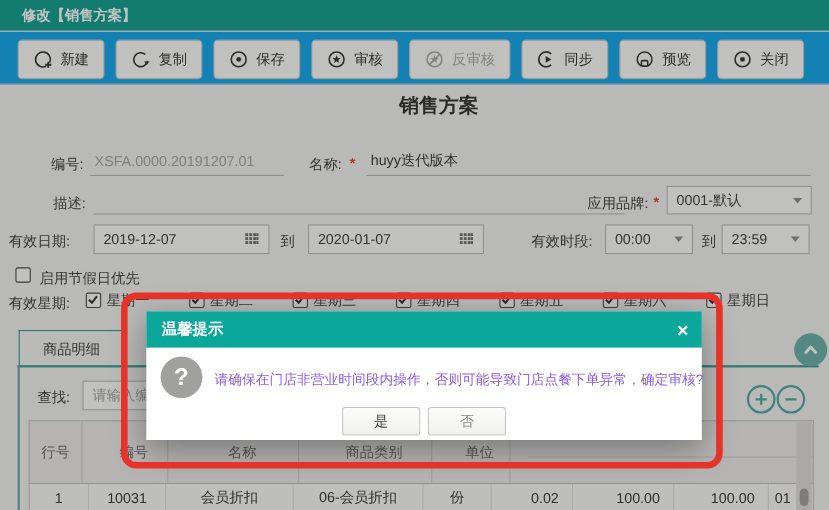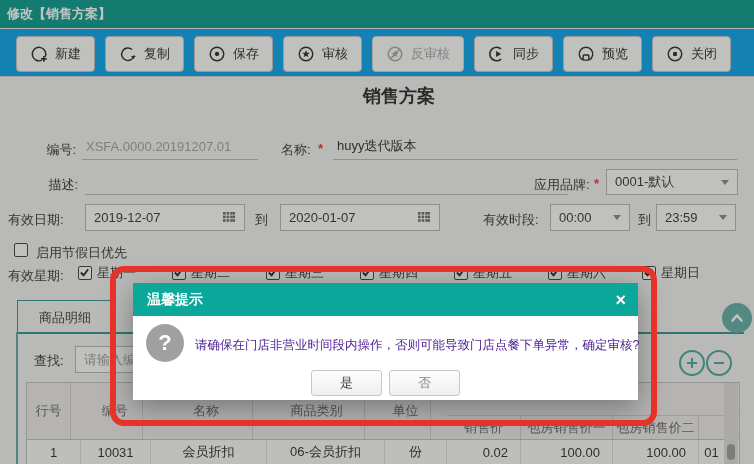--- a/index.html
+++ b/index.html
@@ -3,21 +3,21 @@
 <meta charset="utf-8">
 <style>
   html,body{margin:0;padding:0;background:#888;}
   .screen{position:relative;width:754px;height:464px;overflow:hidden;background:#f2f1ef;
           font-family:"Liberation Sans","DejaVu Sans",sans-serif;-webkit-font-smoothing:antialiased;}
   .abs{position:absolute;}
   .nowrap{white-space:nowrap;}
 
   
   .titlebar{left:0;top:0;width:754px;height:28px;background:#0f9d8e;color:#fff;
-            font-size:13px;font-weight:bold;line-height:28px;padding-left:7px;box-sizing:border-box;}
+            font-size:13px;font-weight:bold;line-height:28px;padding-left:20px;box-sizing:border-box;}
 
   
   .toolbar{left:0;top:28px;width:754px;height:49px;background:#0ea5e9;
            border-top:1px solid #e9e8e6;border-bottom:1px solid #d2d1cf;box-sizing:border-box;}
   .tbtn-row{position:absolute;left:16px;top:7px;display:flex;gap:10px;}
   .tbtn{display:inline-flex;align-items:center;gap:7px;height:34px;padding:0 13px;
         background:#fbfbf9;border:1px solid #c7c6c4;border-radius:4px;font-size:13px;color:#2f2f2d;cursor:pointer;}
   .tbtn.disabled{color:#a8a8a6;border-color:#d6d5d3;}
   .tbtn svg{display:block;}
 
@@ -73,21 +73,21 @@
   
   .overlay{left:0;top:0;width:754px;height:464px;background:rgba(35,35,35,0.27);z-index:10;}
   .dialog{left:133px;top:283px;width:505px;height:117px;background:#fff;z-index:20;
           box-shadow:0 8px 28px rgba(0,0,0,0.35);}
   .dialog-header{height:33px;background:#0ba79a;display:flex;align-items:center;padding:0 12px 0 14px;box-sizing:border-box;}
   .dialog-title{color:#fff;font-size:14px;font-weight:bold;flex:1;}
   .dialog-close{color:#fff;font-size:18px;font-weight:bold;line-height:18px;cursor:pointer;}
   .dialog-body{position:relative;height:84px;}
   .q-icon{position:absolute;left:13px;top:8px;width:38px;height:38px;border-radius:50%;background:#a0a09e;
           color:#fff;font-size:22px;font-weight:bold;display:flex;align-items:center;justify-content:center;}
-  .dialog-msg{position:absolute;left:62px;top:21px;font-size:12.5px;color:#4c1d95;white-space:nowrap;}
+  .dialog-msg{position:absolute;left:62px;top:21px;font-size:12.5px;color:#8b5cf6;white-space:nowrap;}
   .dialog-btns{position:absolute;left:0;top:54px;width:100%;display:flex;justify-content:center;gap:7px;}
   .dlg-btn{width:71px;height:26px;background:linear-gradient(#fdfdfc,#efefed);border:1px solid #c8c7c5;
            border-radius:3px;font-size:13px;font-family:inherit;cursor:pointer;}
   .dlg-btn.yes{color:#3f3f3d;}
   .dlg-btn.no{color:#8a8a88;}
   .red-annotation{left:110px;top:266px;width:547px;height:160px;border:6px solid #e63228;
                   border-radius:14px;box-sizing:border-box;z-index:30;pointer-events:none;}
 </style>
 </head>
 <body>
@@ -329,27 +329,20 @@
 
   
   <div class="abs thead">
     <div class="hcell" style="width:54px;">行号</div>
     <div class="hcell" style="width:70px;">编号</div>
     <div class="hcell" style="width:116px;">名称</div>
     <div class="hcell" style="width:118px;">商品类别</div>
     <div class="hcell" style="width:62px;">单位</div>
     <div class="group" style="width:292px;">
       <div class="group-top"></div>
-      <div class="group-bottom">
-        <div class="hcell" style="width:74px;">销售价</div>
-        <div class="hcell" style="width:92px;">包房销售价一</div>
-        <div class="hcell" style="width:86px;">包房销售价二</div>
-        <div class="hcell" style="width:26px;"></div>
-        <div class="hcell" style="width:14px;border-right:none;"></div>
-      </div>
     </div>
   </div>
 
   
   <div class="abs trow">
     <div class="tcell" style="width:54px;">1</div>
     <div class="tcell" style="width:70px;">10031</div>
     <div class="tcell" style="width:116px;">会员折扣</div>
     <div class="tcell" style="width:118px;">06-会员折扣</div>
     <div class="tcell" style="width:62px;">份</div>

